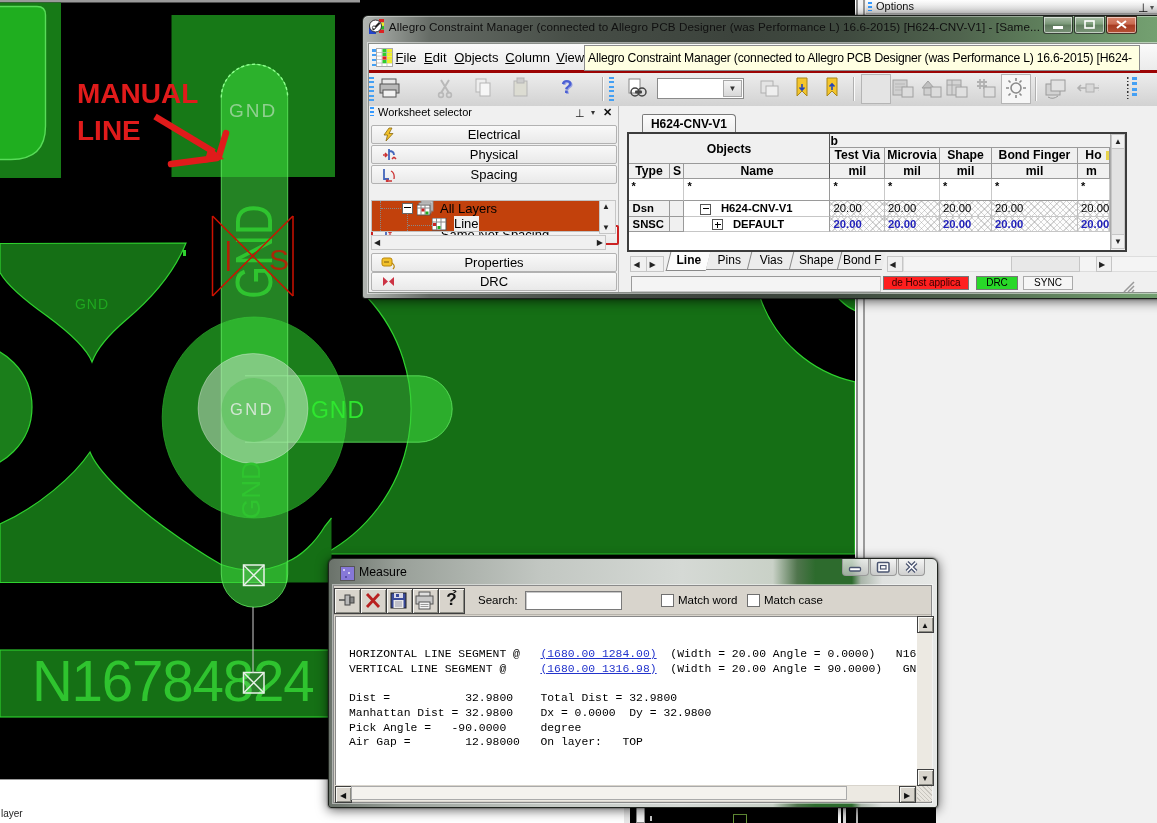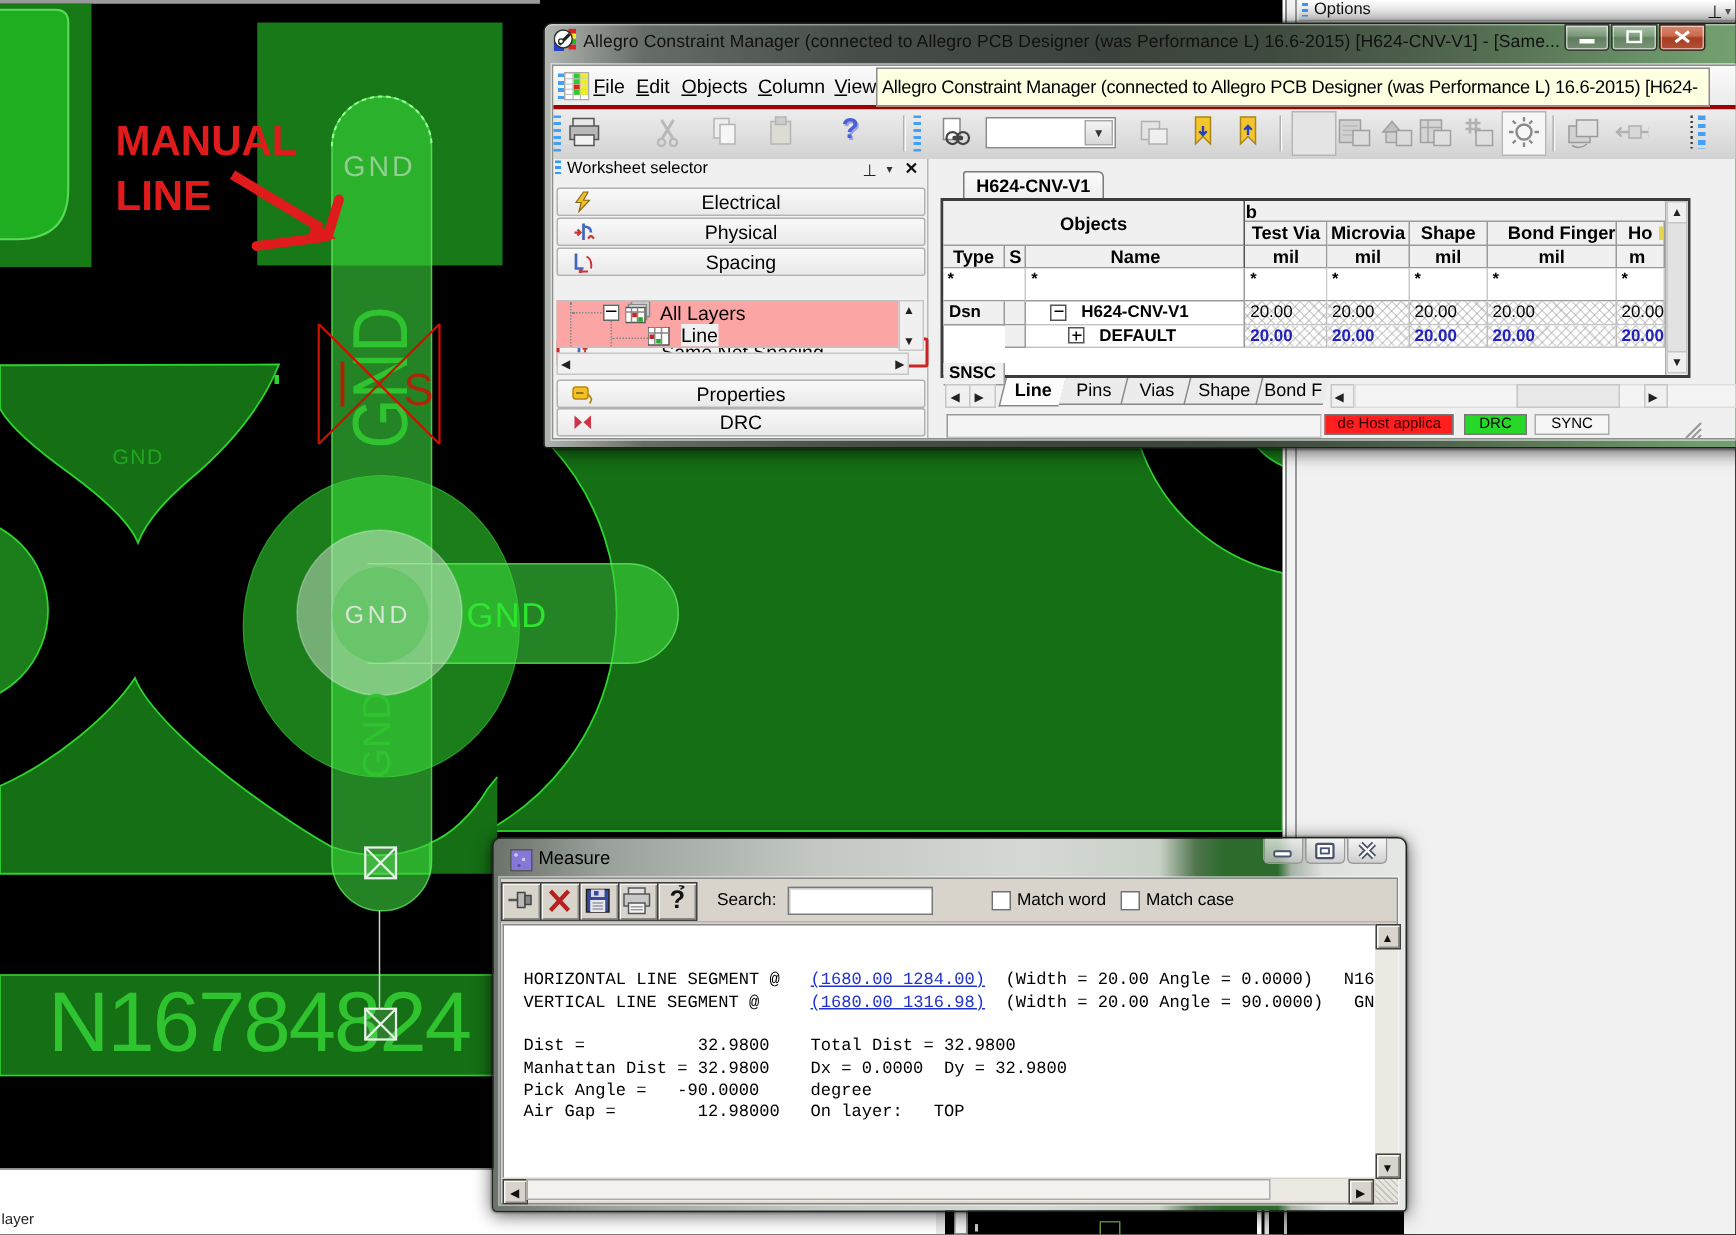--- a/index.html
+++ b/index.html
@@ -46,21 +46,21 @@
   
   #cmtoolbar{position:absolute;left:0;top:29px;right:0;height:33px;background:linear-gradient(#ededed,#d2d2d2);}
   .tgrip{position:absolute;top:4px;width:5px;height:24px;background:repeating-linear-gradient(#44a0f4 0 2px,transparent 2px 4.5px);}
   .tsep{position:absolute;top:4px;width:1px;height:24px;background:#b0b0b0;border-right:1px solid #fbfbfb;}
   .ticon{position:absolute;top:3px;width:24px;height:25px;}
   
   #wsel{position:absolute;left:0;top:62px;width:249px;bottom:0;background:#f0f0f0;border-right:1px solid #b8b8b8;}
   .wbtn{position:absolute;left:2px;width:244px;height:17.5px;border:1px solid #b2b2b2;border-radius:2px;
     background:linear-gradient(#f9f9f9,#e9e9e9);font-size:13px;color:#000;text-align:center;line-height:17px;}
   .wbtn .ic{position:absolute;left:9px;top:1px;}
-  #tree{position:absolute;left:2px;top:94px;width:232px;height:30px;background:#fca5a5;border:1px solid #c0c0c0;overflow:hidden;font-size:13px;}
+  #tree{position:absolute;left:2px;top:94px;width:232px;height:30px;background:#c2410c;border:1px solid #c0c0c0;overflow:hidden;font-size:13px;}
   .sb{position:absolute;background:#f0f0f0;border:1px solid #c6c6c6;}
   .arr{position:absolute;font-size:8px;color:#222;text-align:center;}
   
   #gridtab{position:absolute;left:272.9px;top:70px;width:92px;height:17.6px;background:linear-gradient(#fcfcfc,#eee);
     border:1px solid #7a7a7a;border-bottom:none;font-size:12px;font-weight:bold;text-align:center;line-height:18px;border-radius:2px 4px 0 0;}
   #grid{position:absolute;left:257.6px;top:87.6px;width:500.4px;height:120.4px;background:#fff;border:2px solid #3c3c3c;box-sizing:border-box;}
   .hc{position:absolute;background:#f0f0f0;border-right:1px solid #9a9a9a;border-bottom:1px solid #9a9a9a;
     font-size:12.2px;font-weight:bold;text-align:center;color:#000;box-sizing:border-box;}
   .fc{position:absolute;background:#fff;border-right:1px solid #c9c9c9;border-bottom:1px solid #9a9a9a;box-sizing:border-box;
     font-size:11px;font-weight:bold;padding:1px 0 0 3px;}
@@ -389,21 +389,21 @@
       </div>
 
       <div id="gridtab">H624-CNV-V1</div>
 
       <div id="grid">
         <div class="hc" style="left:0;top:0;width:201.9px;height:30.9px;line-height:30px;border-right-color:#555;">Objects</div>
         <div class="hc" style="left:201.9px;top:0;width:294.5px;height:14.9px;text-align:left;overflow:hidden;">b</div>
         <div class="hc" style="left:201.9px;top:14.9px;width:54.5px;height:16px;">Test Via</div>
         <div class="hc" style="left:256.4px;top:14.9px;width:55px;height:16px;">Microvia</div>
         <div class="hc" style="left:311.4px;top:14.9px;width:52px;height:16px;">Shape</div>
-        <div class="hc" style="left:363.4px;top:14.9px;width:86px;height:16px;text-align:right;">Bond Finger</div>
+        <div class="hc" style="left:363.4px;top:14.9px;width:86px;height:16px;">Bond Finger</div>
         <div class="hc" style="left:449.4px;top:14.9px;width:32px;height:16px;overflow:hidden;">Ho<div style="position:absolute;right:0px;top:3px;width:3px;height:9px;background:#e8d44d;"></div></div>
         <div class="hc" style="left:0;top:30.9px;width:41.9px;height:14.5px;">Type</div>
         <div class="hc" style="left:41.9px;top:30.9px;width:14px;height:14.5px;">S</div>
         <div class="hc" style="left:55.9px;top:30.9px;width:146px;height:14.5px;border-right-color:#555;">Name</div>
         <div class="hc" style="left:201.9px;top:30.9px;width:54.5px;height:14.5px;">mil</div>
         <div class="hc" style="left:256.4px;top:30.9px;width:55px;height:14.5px;">mil</div>
         <div class="hc" style="left:311.4px;top:30.9px;width:52px;height:14.5px;">mil</div>
         <div class="hc" style="left:363.4px;top:30.9px;width:86px;height:14.5px;">mil</div>
         <div class="hc" style="left:449.4px;top:30.9px;width:32px;height:14.5px;text-align:left;padding-left:8px;">m</div>
 
@@ -417,21 +417,21 @@
 
         <div class="hc" style="left:0;top:67.4px;width:41.9px;height:15.7px;text-align:left;padding:1.5px 0 0 4px;font-size:11.3px;">Dsn</div>
         <div class="hc" style="left:41.9px;top:67.4px;width:14px;height:15.7px;"></div>
         <div class="dc" style="left:55.9px;top:67.4px;width:146px;height:15.7px;border-right-color:#9a9a9a;padding:1px 0 0 16px;font-weight:bold;"><span class="expbox"></span>&nbsp;&nbsp;&nbsp;H624-CNV-V1</div>
         <div class="dc hatch" style="left:201.9px;top:67.4px;width:54.5px;height:15.7px;padding:1px 0 0 3px;">20.00</div>
         <div class="dc hatch" style="left:256.4px;top:67.4px;width:55px;height:15.7px;padding:1px 0 0 3px;">20.00</div>
         <div class="dc hatch" style="left:311.4px;top:67.4px;width:52px;height:15.7px;padding:1px 0 0 3px;">20.00</div>
         <div class="dc hatch" style="left:363.4px;top:67.4px;width:86px;height:15.7px;padding:1px 0 0 3px;">20.00</div>
         <div class="dc hatch" style="left:449.4px;top:67.4px;width:32px;height:15.7px;padding:1px 0 0 3px;">20.00</div>
 
-        <div class="hc" style="left:0;top:83.1px;width:41.9px;height:15.8px;text-align:left;padding:1.5px 0 0 4px;font-size:11.3px;margin-top:25px;">SNSC</div>
+        <div class="hc" style="left:0;top:83.1px;width:41.9px;height:15.8px;text-align:left;padding:1.5px 0 0 4px;font-size:11.3px;">SNSC</div>
         <div class="hc" style="left:41.9px;top:83.1px;width:14px;height:15.8px;"></div>
         <div class="dc" style="left:55.9px;top:83.1px;width:146px;height:15.8px;border-right-color:#9a9a9a;padding:1px 0 0 28px;font-weight:bold;"><span class="expbox plus"></span>&nbsp;&nbsp;&nbsp;DEFAULT</div>
         <div class="dc hatch" style="left:201.9px;top:83.1px;width:54.5px;height:15.8px;padding:1px 0 0 3px;font-weight:bold;color:#2222bb;">20.00</div>
         <div class="dc hatch" style="left:256.4px;top:83.1px;width:55px;height:15.8px;padding:1px 0 0 3px;font-weight:bold;color:#2222bb;">20.00</div>
         <div class="dc hatch" style="left:311.4px;top:83.1px;width:52px;height:15.8px;padding:1px 0 0 3px;font-weight:bold;color:#2222bb;">20.00</div>
         <div class="dc hatch" style="left:363.4px;top:83.1px;width:86px;height:15.8px;padding:1px 0 0 3px;font-weight:bold;color:#2222bb;">20.00</div>
         <div class="dc hatch" style="left:449.4px;top:83.1px;width:32px;height:15.8px;padding:1px 0 0 3px;font-weight:bold;color:#2222bb;">20.00</div>
 
         <div class="sb" style="left:481.4px;top:0;width:14.5px;height:116.4px;border:none;border-left:1px solid #aaa;">
           <div class="sb" style="left:0.5px;top:0.5px;width:12px;height:13px;">

